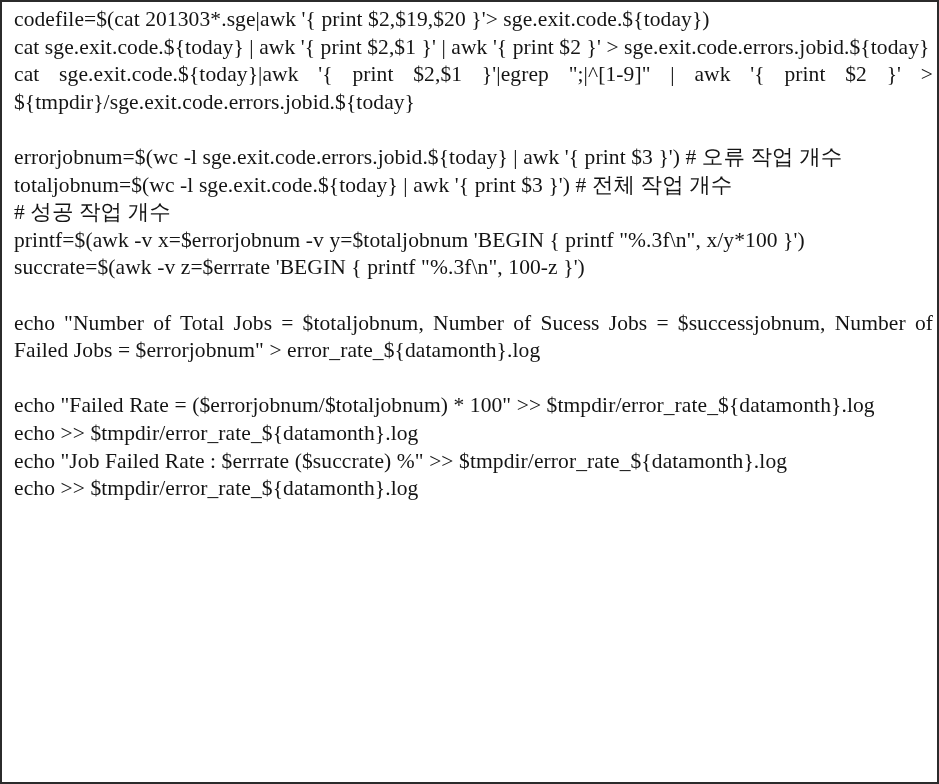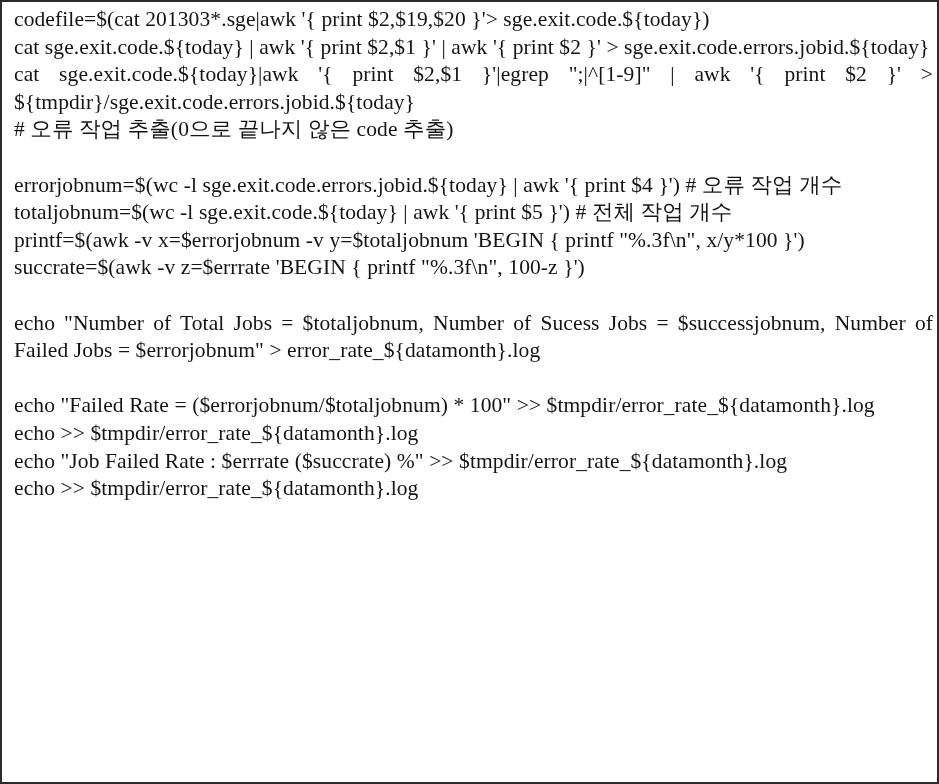--- a/index.html
+++ b/index.html
@@ -41,24 +41,24 @@
     min-height: 27.6px;
   }
 </style>
 </head>
 <body>
 
 <div id="code-box">
     <div class="code-line just">codefile=$(cat 201303*.sge|awk '{ print $2,$19,$20 }'&gt; sge.exit.code.${today})</div>
     <div class="code-line just">cat   sge.exit.code.${today}  |  awk  '{  print  $2,$1  }'  |  awk  '{  print  $2  }'  &gt; sge.exit.code.errors.jobid.${today}</div>
     <div class="code-line just">cat  sge.exit.code.${today}|awk  '{  print  $2,$1  }'|egrep  ";|^[1-9]"  |  awk  '{  print  $2  }'  &gt; ${tmpdir}/sge.exit.code.errors.jobid.${today}</div>
-    <div class="code-line"># 오류 작업 추출(0으로 끝나지 않은 code 추출)</div>
     <div class="code-line blank"></div>
-    <div class="code-line just">errorjobnum=$(wc  -l  sge.exit.code.errors.jobid.${today}  |  awk  '{  print  $4  }')  # 오류 작업 개수</div>
-    <div class="code-line just">totaljobnum=$(wc  -l  sge.exit.code.${today}  |  awk  '{  print  $5  }')  # 전체 작업 개수</div>
+    <div class="code-line just">errorjobnum=$(wc  -l  sge.exit.code.errors.jobid.${today}  |  awk  '{  print  $3  }')  # 오류 작업 개수</div>
+    <div class="code-line just">totaljobnum=$(wc  -l  sge.exit.code.${today}  |  awk  '{  print  $3  }')  # 전체 작업 개수</div>
+    <div class="code-line"># 성공 작업 개수</div>
     <div class="code-line just">printf=$(awk  -v  x=$errorjobnum  -v  y=$totaljobnum  'BEGIN  {  printf  "%.3f\n", x/y*100 }')</div>
     <div class="code-line">succrate=$(awk -v z=$errrate 'BEGIN { printf "%.3f\n", 100-z }')</div>
     <div class="code-line blank"></div>
     <div class="code-line just">echo  "Number  of  Total  Jobs  =  $totaljobnum,  Number  of  Sucess  Jobs  = $successjobnum,  Number  of  Failed  Jobs  =  $errorjobnum"  &gt; error_rate_${datamonth}.log</div>
     <div class="code-line blank"></div>
     <div class="code-line just">echo  "Failed  Rate  =  ($errorjobnum/$totaljobnum)  *  100"  &gt;&gt; $tmpdir/error_rate_${datamonth}.log</div>
     <div class="code-line">echo &gt;&gt; $tmpdir/error_rate_${datamonth}.log</div>
     <div class="code-line just">echo  "Job  Failed  Rate  :  $errrate  ($succrate)  %"  &gt;&gt; $tmpdir/error_rate_${datamonth}.log</div>
     <div class="code-line">echo &gt;&gt; $tmpdir/error_rate_${datamonth}.log</div>
   </div>

